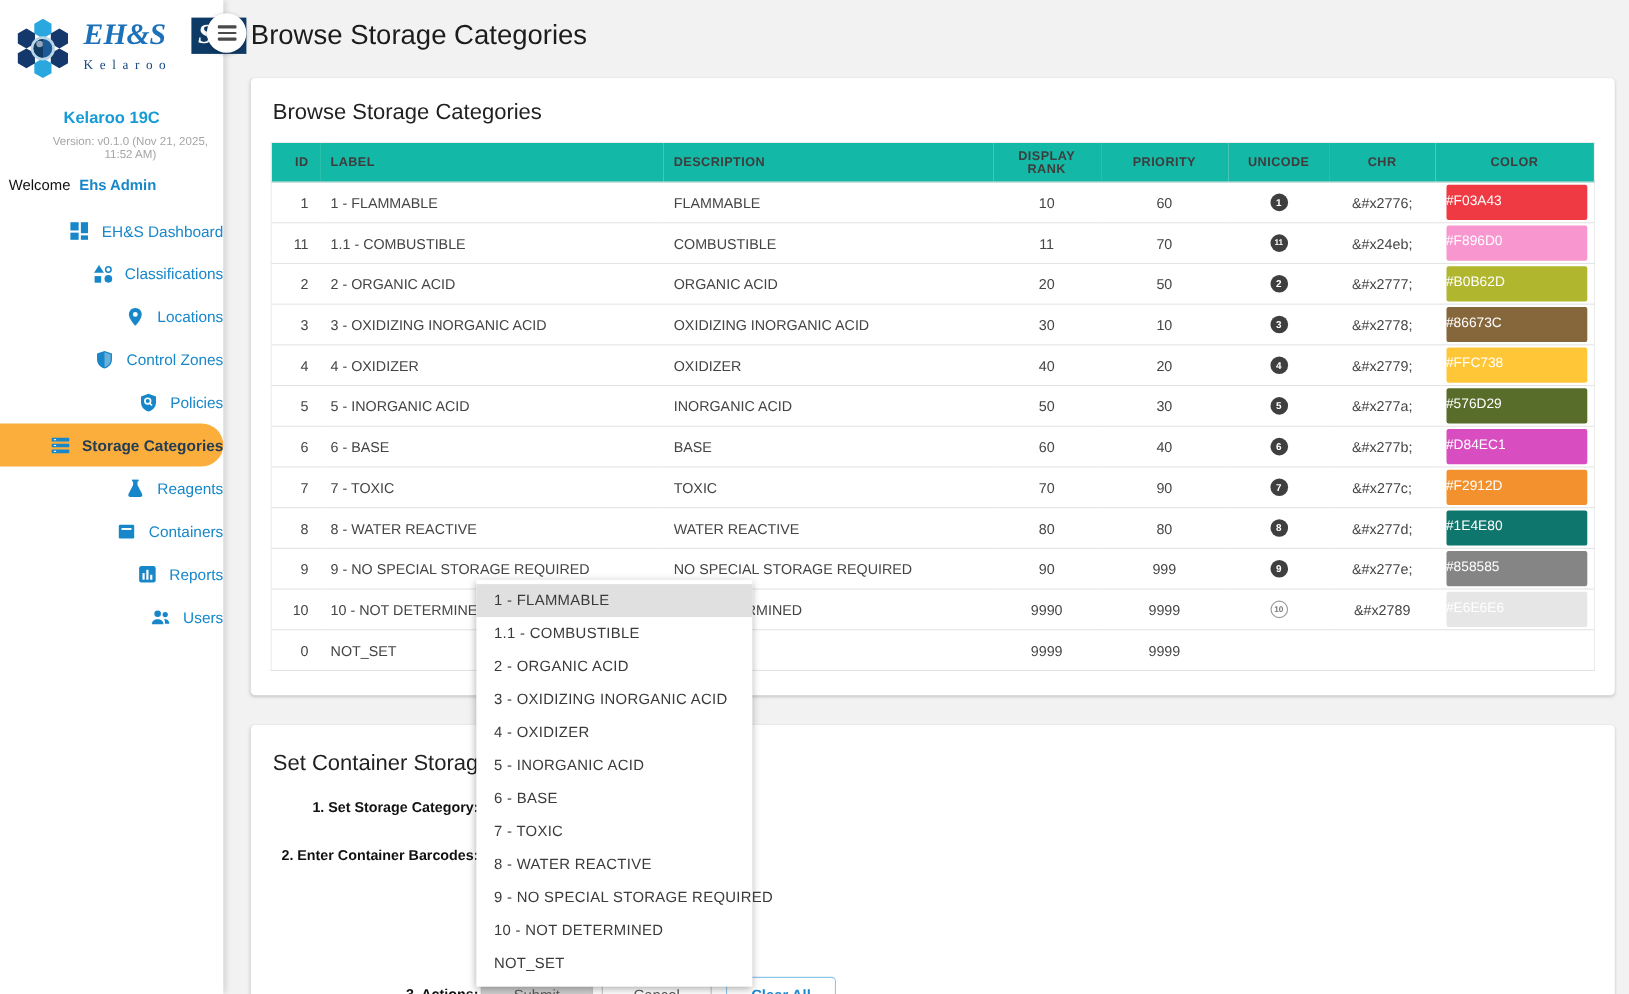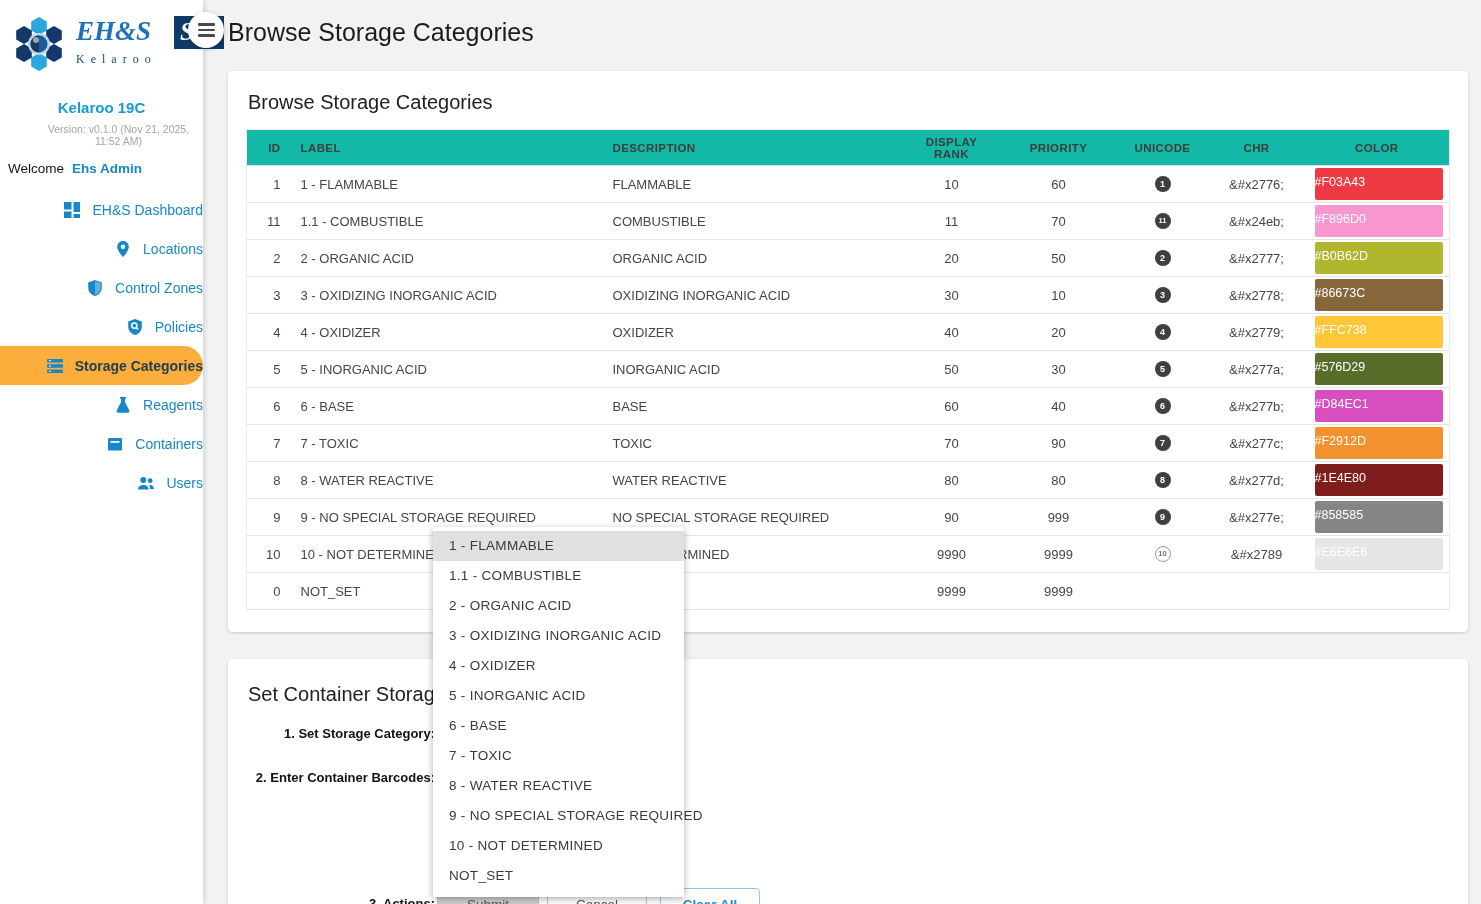--- a/index.html
+++ b/index.html
@@ -117,20 +117,29 @@
         <svg class="nicon" viewBox="0 0 18 18">
           <rect x="1" y="1" width="7.5" height="7.5" fill="#1787c9"></rect>
           <rect x="10.5" y="1" width="6.5" height="10" fill="#1787c9"></rect>
           <rect x="1" y="10.5" width="7.5" height="6.5" fill="#1787c9"></rect>
           <rect x="10.5" y="13" width="6.5" height="4" fill="#1787c9"></rect>
         </svg>
     <span class="nlabel">EH&amp;S Dashboard</span>
       </div>
       <div class="nav-item">
         <svg class="nicon" viewBox="0 0 18 18">
+          <polygon points="5,1 9.5,8 0.5,8" fill="#1787c9"></polygon>
+          <rect x="1" y="11" width="6" height="6" fill="#1787c9"></rect>
+          <circle cx="13.5" cy="13.5" r="3.5" fill="#1787c9"></circle>
+          <circle cx="13.5" cy="5" r="2.5" fill="none" stroke="#1787c9" stroke-width="1.4"></circle>
+        </svg>
+    <span class="nlabel">Classifications</span>
+      </div>
+      <div class="nav-item">
+        <svg class="nicon" viewBox="0 0 18 18">
           <path d="M9 1 C5.7 1 3.2 3.6 3.2 6.8 c0 4.4 5.8 10.2 5.8 10.2 s5.8 -5.8 5.8 -10.2 C14.8 3.6 12.3 1 9 1 z" fill="#1787c9"></path>
           <circle cx="9" cy="6.8" r="2.2" fill="#fff"></circle>
         </svg>
     <span class="nlabel">Locations</span>
       </div>
       <div class="nav-item">
         <svg class="nicon" viewBox="0 0 18 18">
           <path d="M9 1 L15.8 3.4 V8.6 c0 4.3 -2.9 7.3 -6.8 8.4 C5.1 15.9 2.2 12.9 2.2 8.6 V3.4 z" fill="#1787c9"></path>
           <path d="M9 2.2 v13.6 c3.3 -1 5.6 -3.6 5.6 -7.2 V4.3 z" fill="#fff" opacity="0.35"></path>
         </svg>
@@ -161,20 +170,29 @@
           <rect x="6" y="1" width="6" height="1.6" fill="#1787c9"></rect>
         </svg>
     <span class="nlabel">Reagents</span>
       </div>
       <div class="nav-item">
         <svg class="nicon" viewBox="0 0 18 18">
           <rect x="2" y="3" width="14" height="12.5" rx="1.2" fill="#1787c9"></rect>
           <rect x="4.5" y="6" width="9" height="1.8" fill="#fff"></rect>
         </svg>
     <span class="nlabel">Containers</span>
+      </div>
+      <div class="nav-item">
+        <svg class="nicon" viewBox="0 0 18 18">
+          <rect x="1.5" y="1.5" width="15" height="15" rx="2" fill="#1787c9"></rect>
+          <rect x="4.5" y="8" width="2" height="6" fill="#fff"></rect>
+          <rect x="8" y="5" width="2" height="9" fill="#fff"></rect>
+          <rect x="11.5" y="9.5" width="2" height="4.5" fill="#fff"></rect>
+        </svg>
+    <span class="nlabel">Reports</span>
       </div>
       <div class="nav-item">
         <svg class="nicon" viewBox="0 0 18 18">
           <circle cx="6.3" cy="6" r="3" fill="#1787c9"></circle>
           <path d="M1 15.5 c0 -3 2.4 -4.6 5.3 -4.6 s5.3 1.6 5.3 4.6 z" fill="#1787c9"></path>
           <circle cx="13.2" cy="6.7" r="2.4" fill="#1787c9"></circle>
           <path d="M12.3 10.7 c2.7 0.1 4.7 1.6 4.7 4.3 h-4 c0 -1.7 -0.3 -3.2 -0.7 -4.3 z" fill="#1787c9"></path>
         </svg>
     <span class="nlabel">Users</span>
       </div>
@@ -297,21 +315,21 @@
      <td class="ac"><span class="chip" style="background:#F2912D">#F2912D</span></td>
           </tr>
           <tr>
             <td class="ar">8</td>
      <td class="al">8 - WATER REACTIVE</td>
      <td class="al">WATER REACTIVE</td>
      <td class="ac">80</td>
      <td class="ac">80</td>
      <td class="ac"><span class="ucircle dark" style="font-size:9px">8</span></td>
      <td class="ac">&amp;#x277d;</td>
-     <td class="ac"><span class="chip" style="background:#7f1d1d">#1E4E80</span></td>
+     <td class="ac"><span class="chip" style="background:#0f766e">#1E4E80</span></td>
           </tr>
           <tr>
             <td class="ar">9</td>
      <td class="al">9 - NO SPECIAL STORAGE REQUIRED</td>
      <td class="al">NO SPECIAL STORAGE REQUIRED</td>
      <td class="ac">90</td>
      <td class="ac">999</td>
      <td class="ac"><span class="ucircle dark" style="font-size:9px">9</span></td>
      <td class="ac">&amp;#x277e;</td>
      <td class="ac"><span class="chip" style="background:#858585">#858585</span></td>

